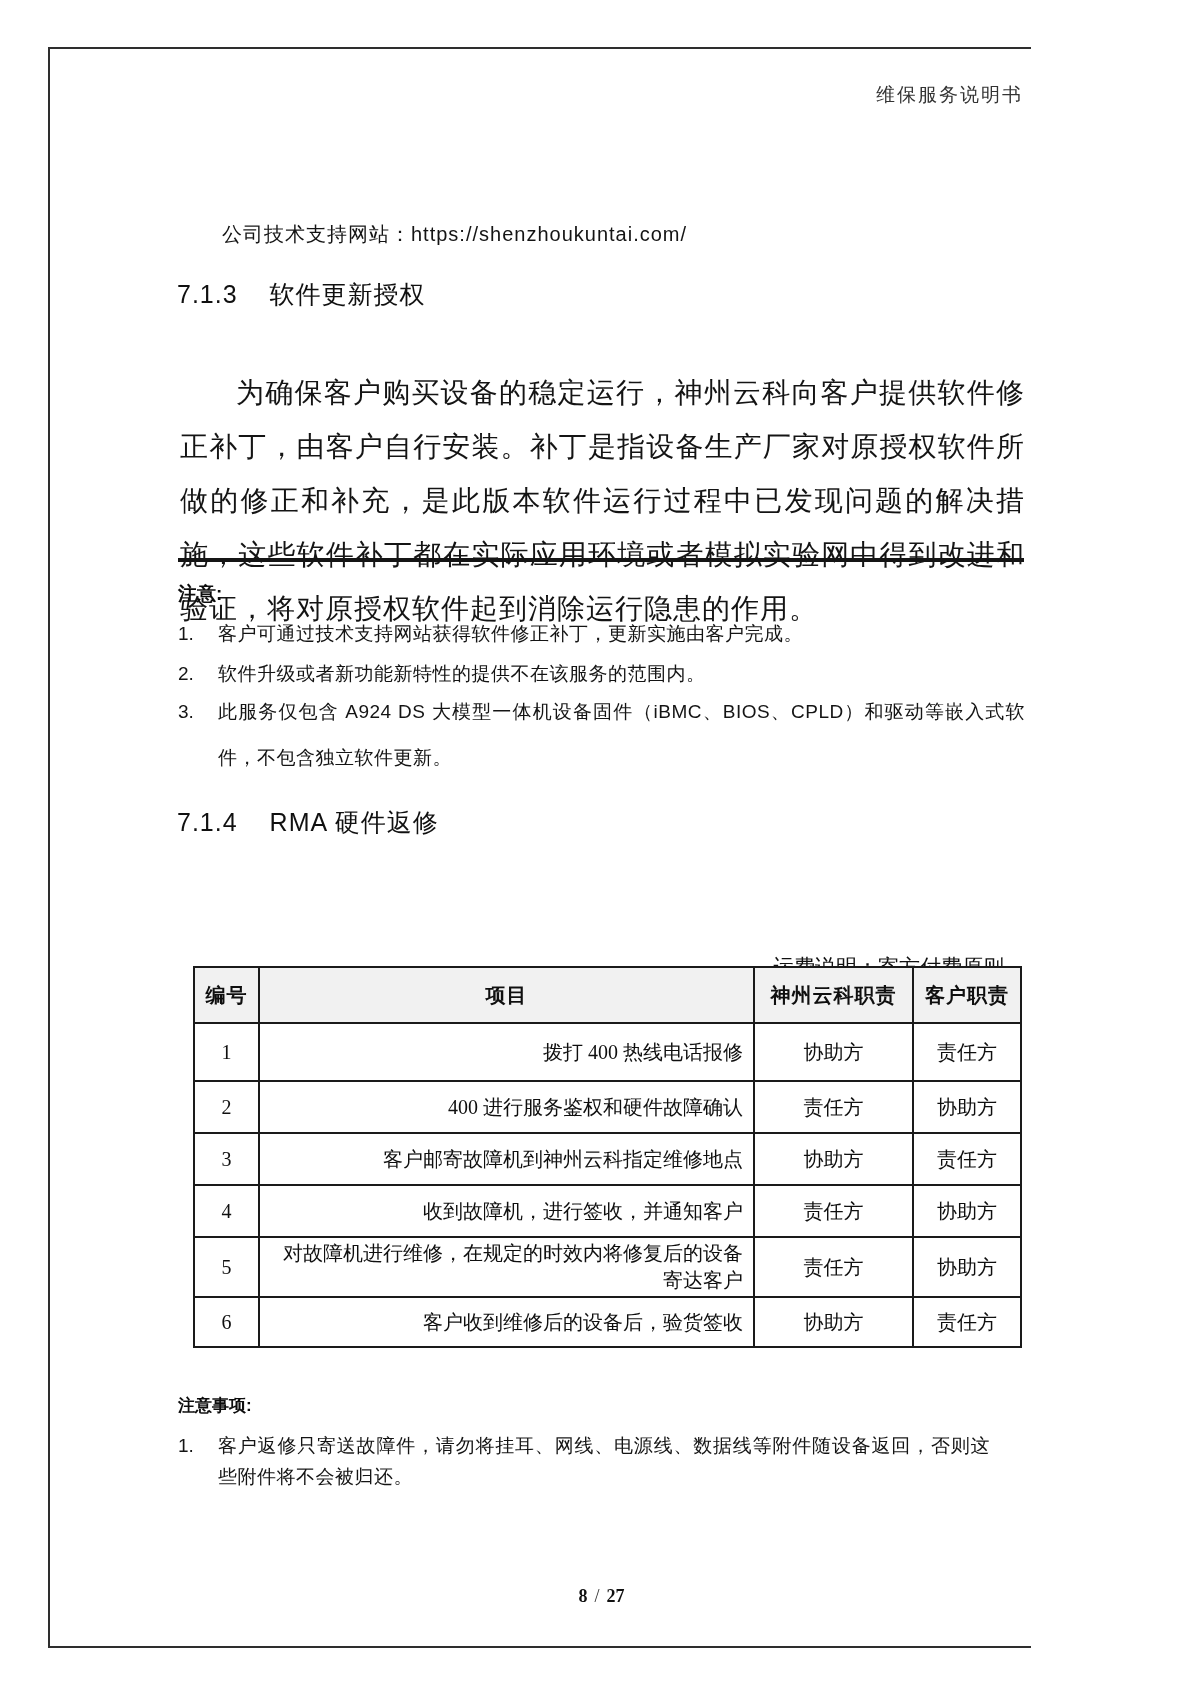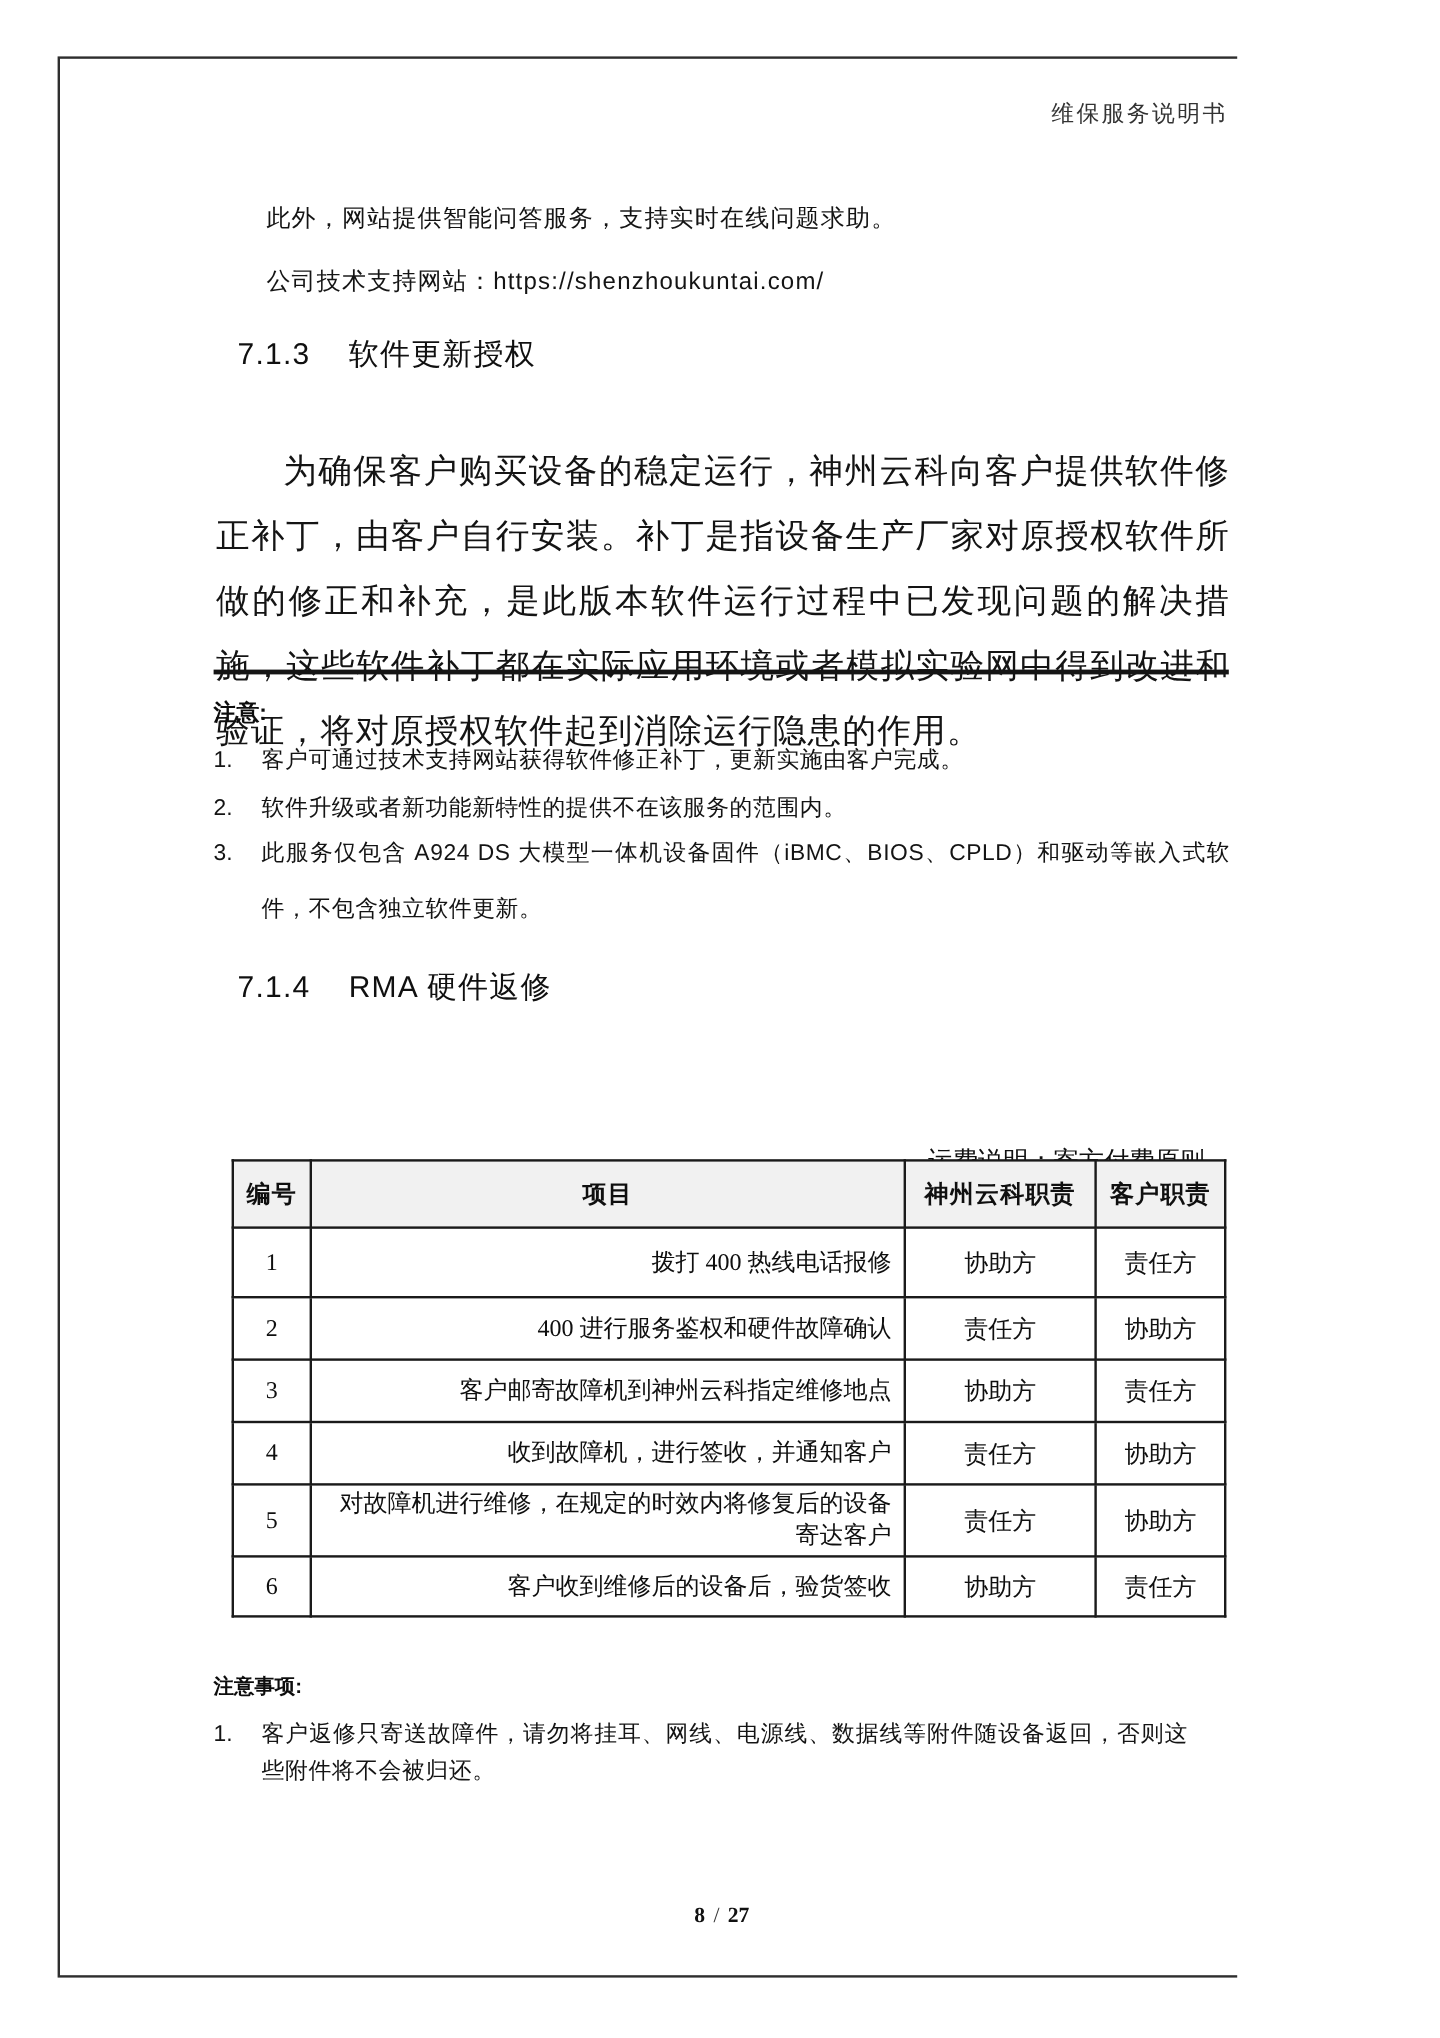--- a/index.html
+++ b/index.html
@@ -5,21 +5,21 @@
   html,body{margin:0;padding:0;background:#ffffff;}
   .page{position:relative;width:1031px;height:1698px;background:#ffffff;
         font-family:"Liberation Sans",sans-serif;color:#111111;overflow:hidden;}
   .page-border{position:absolute;left:48px;top:47px;width:1100px;height:1597px;
         border:2px solid #2e2e2e;background:transparent;}
   .doc-header{position:absolute;top:82px;left:180px;width:843px;text-align:right;
         font-family:"Liberation Serif",serif;font-size:19px;color:#333333;letter-spacing:2px;}
   .intro-p{position:absolute;left:222px;font-size:20px;letter-spacing:1px;color:#141414;}
   .p1{top:148px;}
   .p2{top:201px;}
-  .sec-heading{position:absolute;left:198px;font-size:25px;font-weight:500;color:#101010;
+  .sec-heading{position:absolute;left:177px;font-size:25px;font-weight:500;color:#101010;
         display:flex;align-items:baseline;}
   .sec-heading .sec-num{margin-right:32px;letter-spacing:1px;}
   .sec-heading .sec-title{letter-spacing:1px;}
   .h713{top:278px;}
   .h714{top:806px;}
   .body713{position:absolute;left:180px;top:338px;width:845px;font-size:28px;
         line-height:54px;letter-spacing:1px;text-indent:2em;text-align:justify;color:#141414;}
   .thick-rule{position:absolute;left:178px;top:558px;width:846px;height:4px;background:#151515;}
   .note-label{position:absolute;left:178px;top:581px;font-size:19px;font-weight:bold;color:#0d0d0d;}
   .note-item{position:absolute;left:178px;width:847px;display:flex;font-size:19px;
@@ -55,21 +55,20 @@
   .footer .sep{font-weight:normal;margin:0 7px;color:#333;}
 </style>
 </head>
 <body>
 
 <div class="page">
   <div class="page-border"></div>
 
   <div class="doc-header">维保服务说明书</div>
 
-  <p class="intro-p p1">此外，网站提供智能问答服务，支持实时在线问题求助。</p>
   <p class="intro-p p2">公司技术支持网站：https://shenzhoukuntai.com/</p>
 
   <div class="sec-heading h713">
     <span class="sec-num">7.1.3</span>
     <span class="sec-title">软件更新授权</span>
   </div>
 
   <p class="body713">为确保客户购买设备的稳定运行，神州云科向客户提供软件修正补丁，由客户自行安装。补丁是指设备生产厂家对原授权软件所做的修正和补充，是此版本软件运行过程中已发现问题的解决措施，这些软件补丁都在实际应用环境或者模拟实验网中得到改进和验证，将对原授权软件起到消除运行隐患的作用。</p>
 
   <div class="thick-rule"></div>

